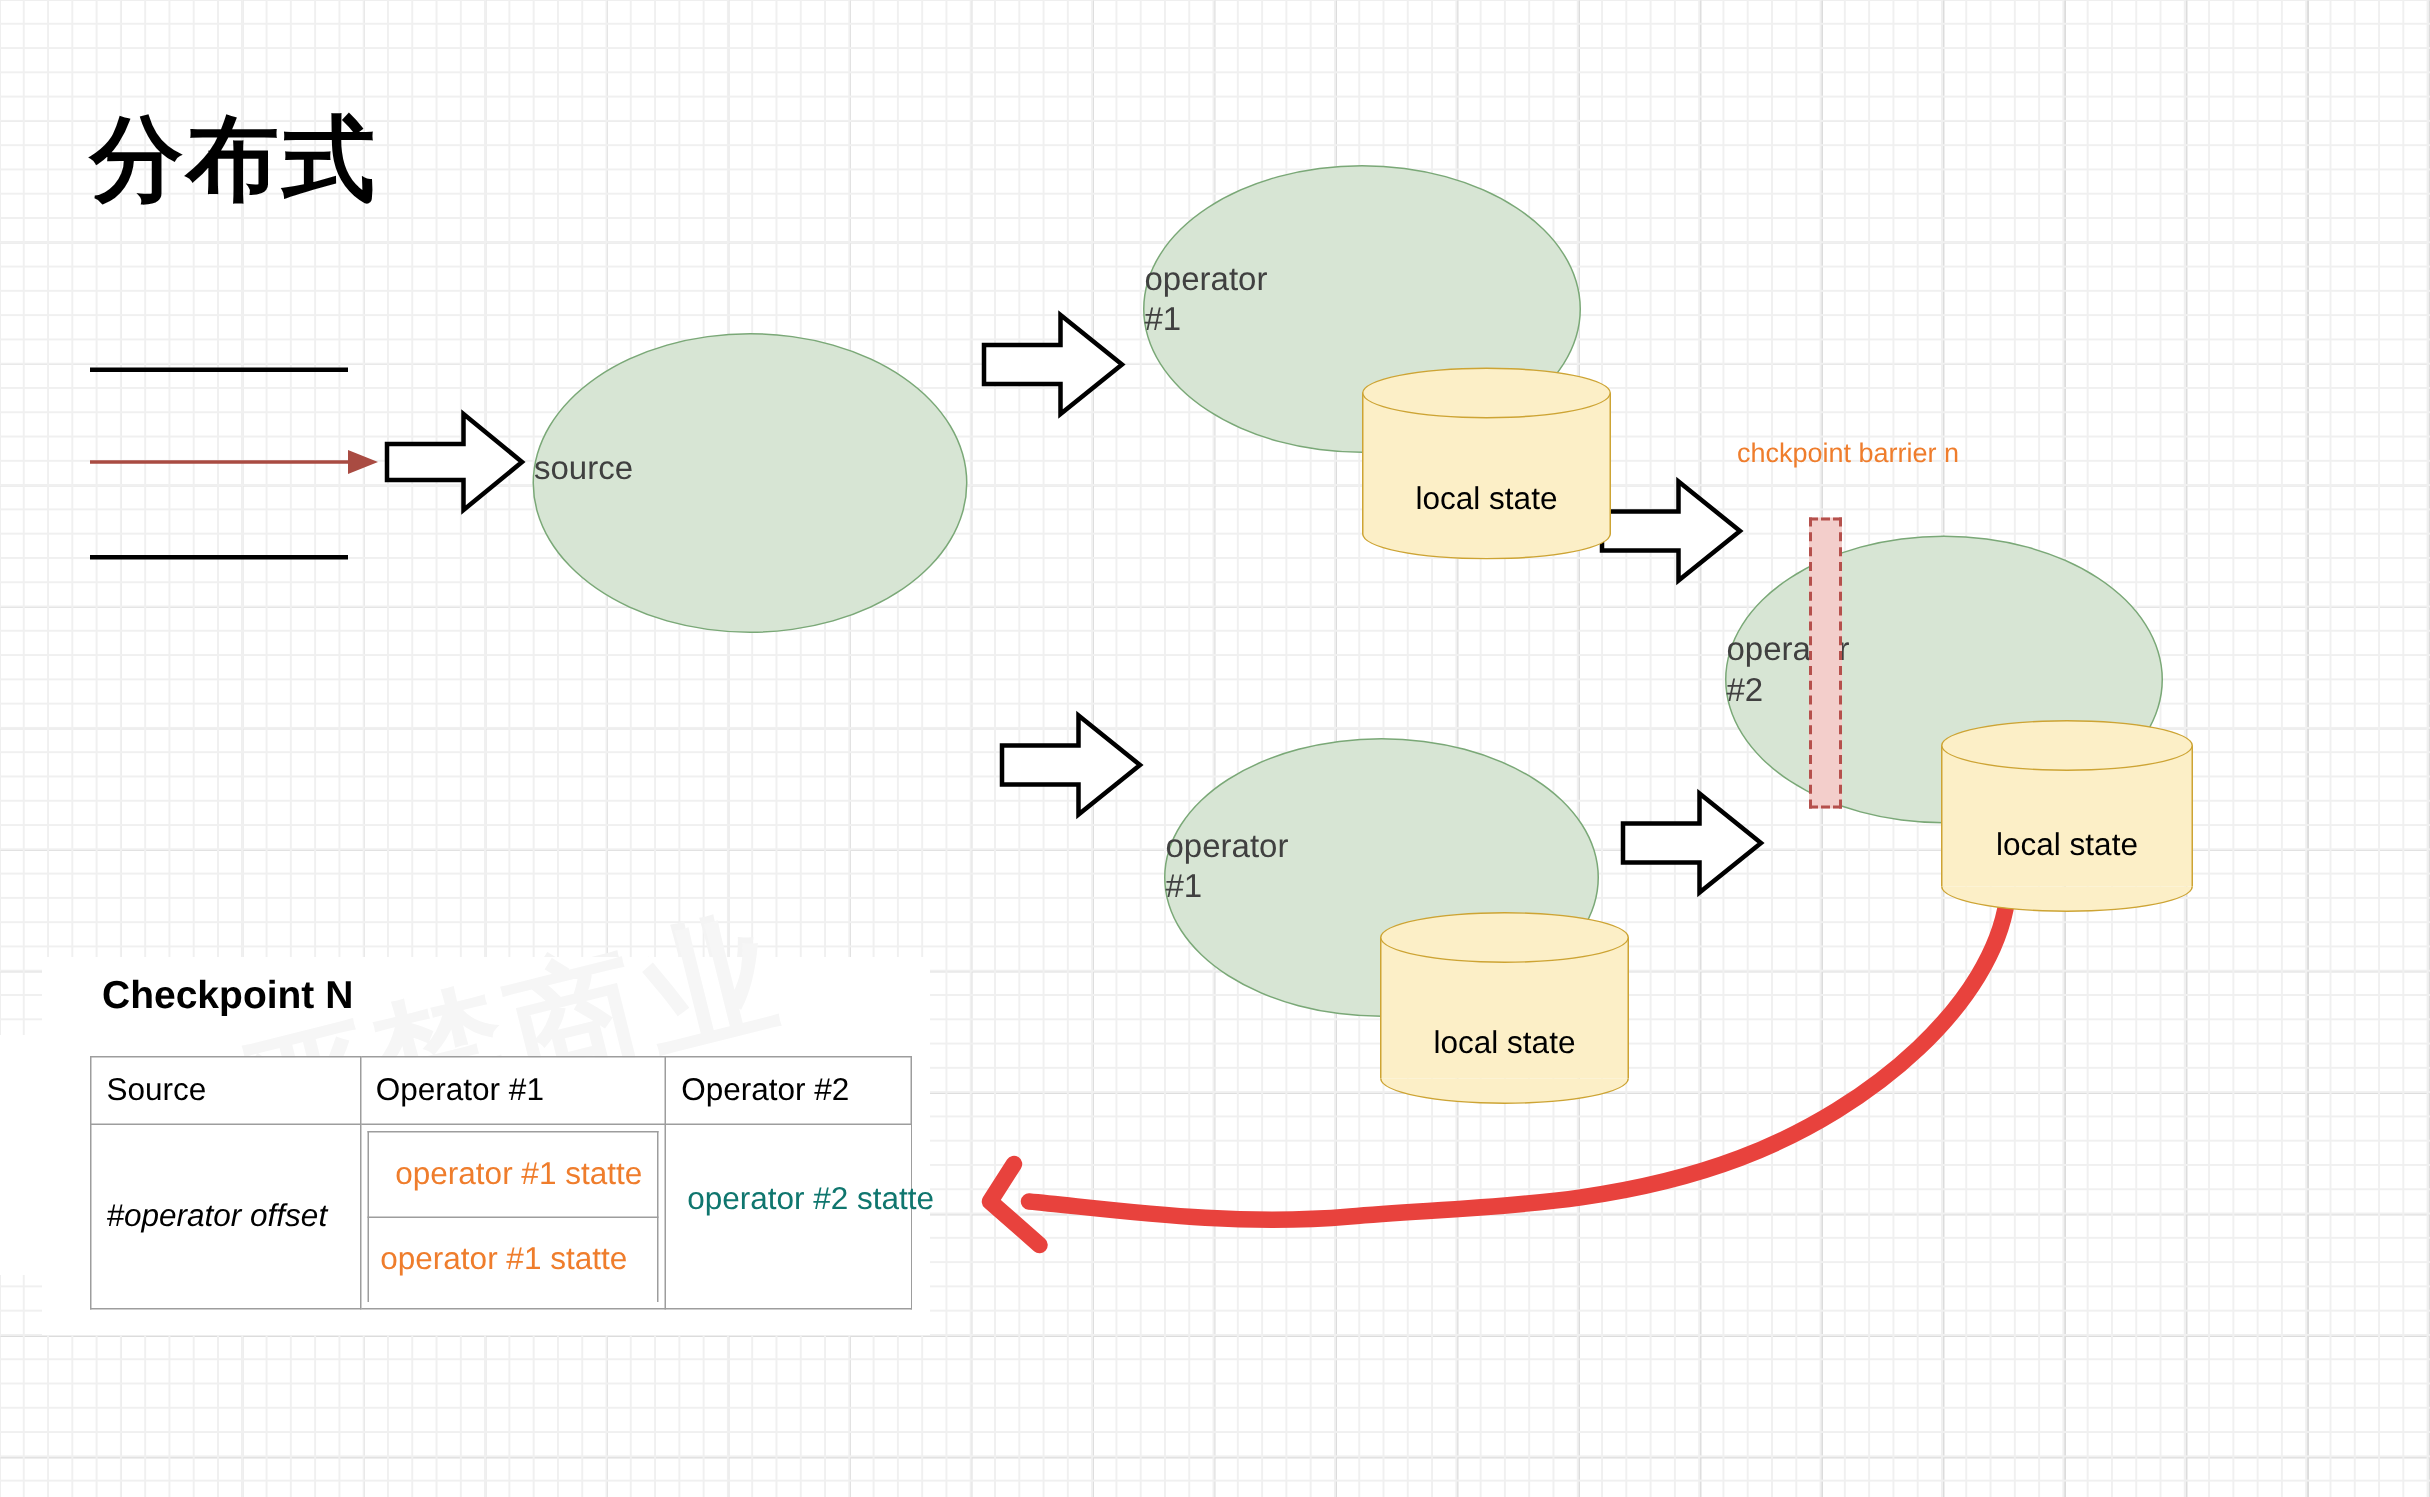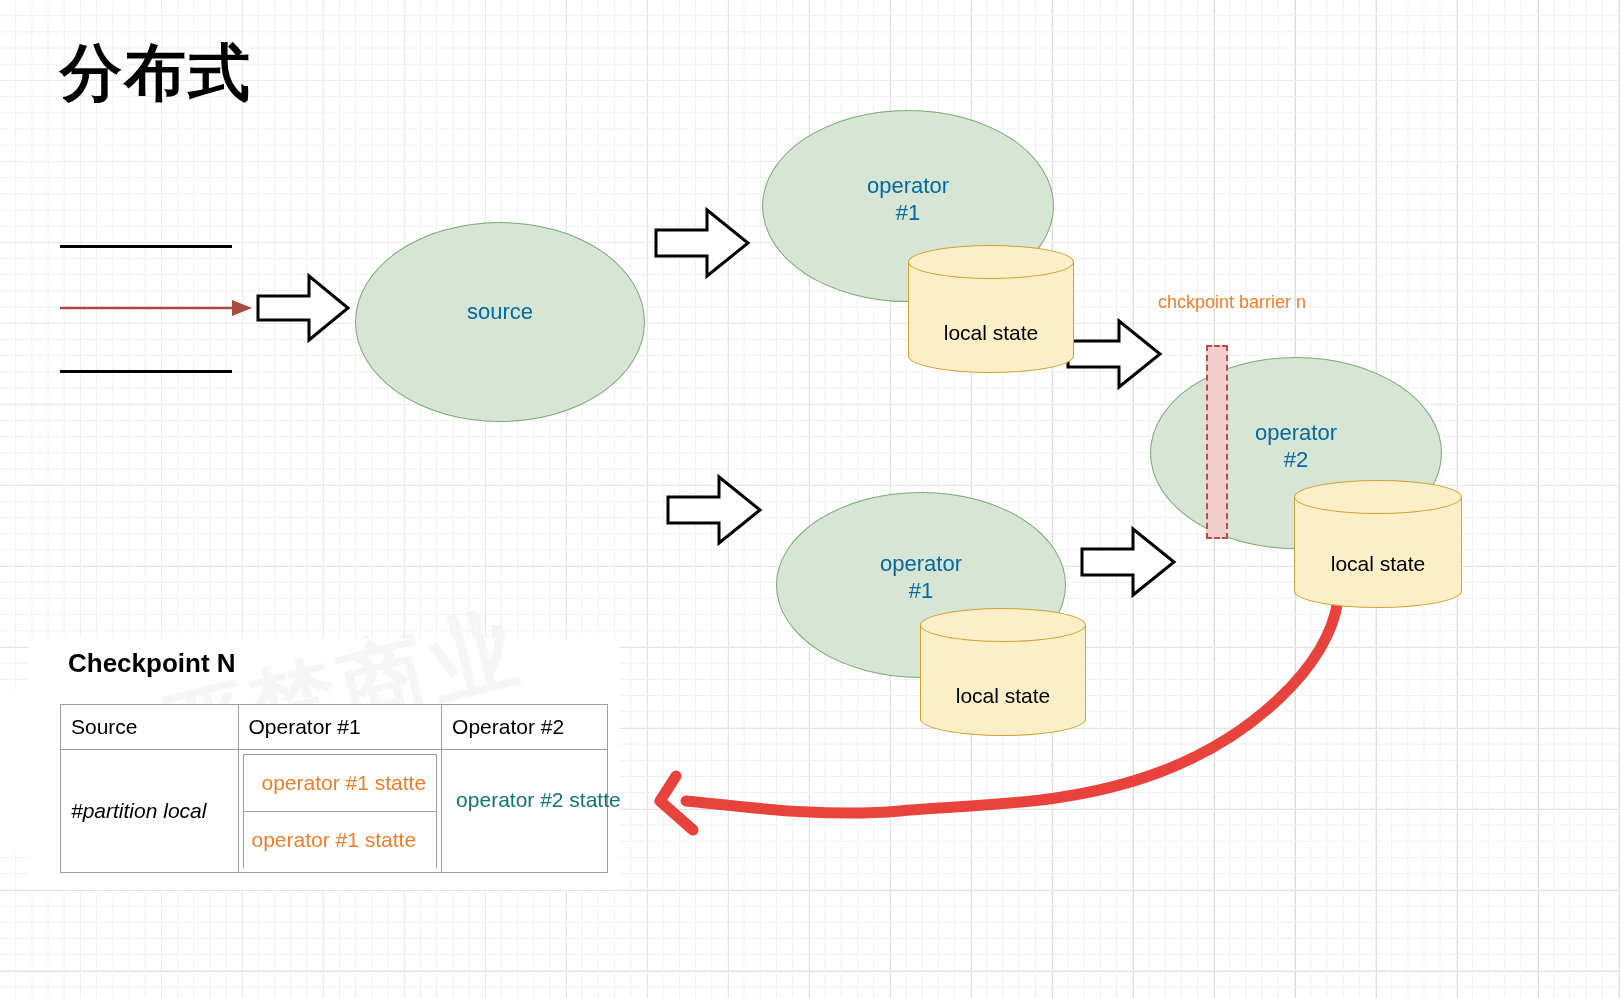--- a/index.html
+++ b/index.html
@@ -47,22 +47,21 @@
   .ellipse{
     position:absolute;
     border-radius:50%;
     background:#d7e5d4;
     border:1.6px solid #7aa877;
     box-sizing:border-box;
   }
   .ellipse .lbl{
     position:absolute;
     left:0;right:0;
-    text-align:center;
-    color:#0369a1;
+    color:#404040;
     line-height:1.22;
     white-space:pre-line;
   }
 
   
   .cyl{position:absolute;}
   .cyl .body{
     position:absolute;left:0;right:0;
     background:#fcefc7;
     border-left:1.6px solid #cda434;
@@ -151,21 +150,21 @@
 
 <div id="canvas">
 
   <div class="watermark" style="left:155px;top:630px;font-size:86px;letter-spacing:6px;">严禁商业</div>
 
   <div class="white-panel" style="left:28px;top:638px;width:592px;height:252px;"></div>
   <div class="white-panel" style="left:0px;top:690px;width:30px;height:160px;"></div>
 
   <div class="watermark" style="left:158px;top:634px;font-size:86px;letter-spacing:6px;color:#f6f6f6;">严禁商业</div>
 
-  <div class="title" style="left:60px;top:31px;font-size:62px;">分布式</div>
+  <div class="title" style="left:60px;top:64px;font-size:62px;">分布式</div>
 
   <div class="hline" style="left:60px;top:245px;width:172px;"></div>
   <div class="hline" style="left:60px;top:370px;width:172px;"></div>
 
   <svg class="overlay" width="1620" height="998">
     <defs>
       <marker id="redhead" markerWidth="7" markerHeight="7" refX="4" refY="3.5" orient="auto">
         <path d="M7,0 L0,3.5 L7,7" fill="none" stroke="#a94b42" stroke-width="1.6"></path>
       </marker>
     </defs>
@@ -257,21 +256,21 @@
       </td>
       <td style="width:185px;height:44px;">
         <div class="cell-pad" style="font-size:21px;">Operator #1</div>
       </td>
       <td style="width:181px;height:44px;">
         <div class="cell-pad" style="font-size:21px;">Operator #2</div>
       </td>
     </tr>
     <tr>
       <td style="height:112px;">
-        <div class="cell-pad italic" style="font-size:21px;">#partition local</div>
+        <div class="cell-pad italic" style="font-size:21px;">#operator offset</div>
       </td>
       <td style="padding:4px;">
         <table class="nested">
           <tbody>
                 <tr>
             <td style="height:56px;">
               <div class="cell-pad orange" style="font-size:21px;padding-left:18px;">operator #1 statte</div>
             </td>
           </tr>
           <tr>

